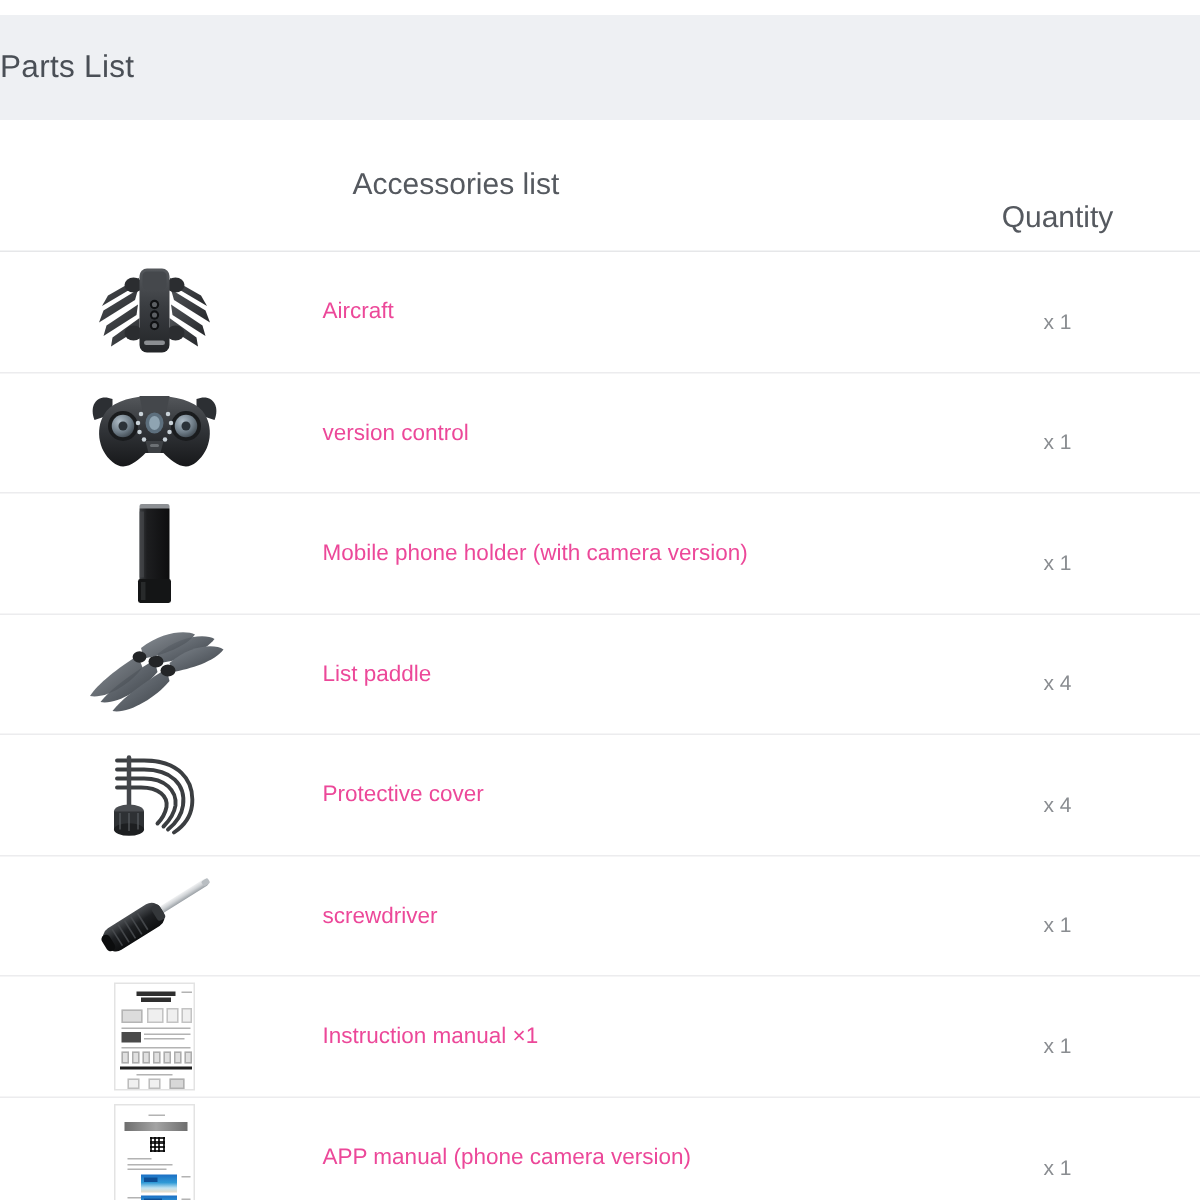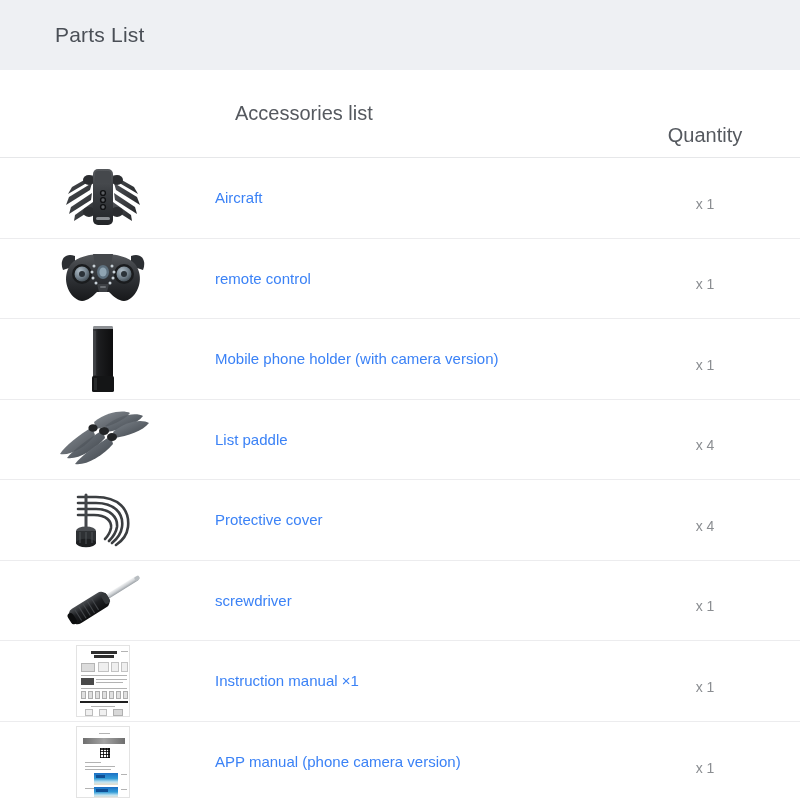--- a/index.html
+++ b/index.html
@@ -18,21 +18,21 @@
     height: 800px;
     background: #ffffff;
   }
 
   
   .header-band {
     height: 70px;
     background: #eef0f3;
     display: flex;
     align-items: center;
-    padding-left: 55px;
+    margin-top: 10px;
   }
   .header-title {
     font-size: 21px;
     color: #4a4f56;
     font-weight: 400;
     letter-spacing: .2px;
   }
 
   
   .table { width: 800px; }
@@ -72,21 +72,21 @@
   .cell-img {
     width: 205px;
     height: 80px;
     display: flex;
     align-items: center;
     justify-content: center;
   }
   .cell-name {
     flex: 1;
     font-size: 15px;
-    color: #3b82f6;
+    color: #ec4899;
     padding-left: 10px;
   }
   .cell-qty {
     width: 190px;
     text-align: center;
     font-size: 14px;
     color: #8a8d91;
     margin-top: 12px;
   }
 
@@ -244,21 +244,21 @@
             <circle cx="57" cy="18" r="1.5"></circle>
               <circle cx="59" cy="24" r="1.5"></circle>
             <circle cx="58" cy="30" r="1.5"></circle>
               <circle cx="55" cy="35" r="1.5"></circle>
           </g>
 
           <path d="M42 36 L54 36 L52 44 L44 44 Z" fill="#3d4044"></path>
           <rect x="45" y="38" width="6" height="2" rx="1" fill="#6c7074"></rect>
         </svg>
       </div>
-      <div class="cell-name">remote control</div>
+      <div class="cell-name">version control</div>
       <div class="cell-qty">x 1</div>
     </div>
 
     <div class="row">
       <div class="cell-img">
         <svg class="thumb" width="40" height="70" viewBox="0 0 40 70">
           <defs>
             <linearGradient id="phG" x1="0" y1="0" x2="1" y2="0">
               <stop offset="0" stop-color="#3d3f42"></stop>
               <stop offset="0.25" stop-color="#1d1e20"></stop>

